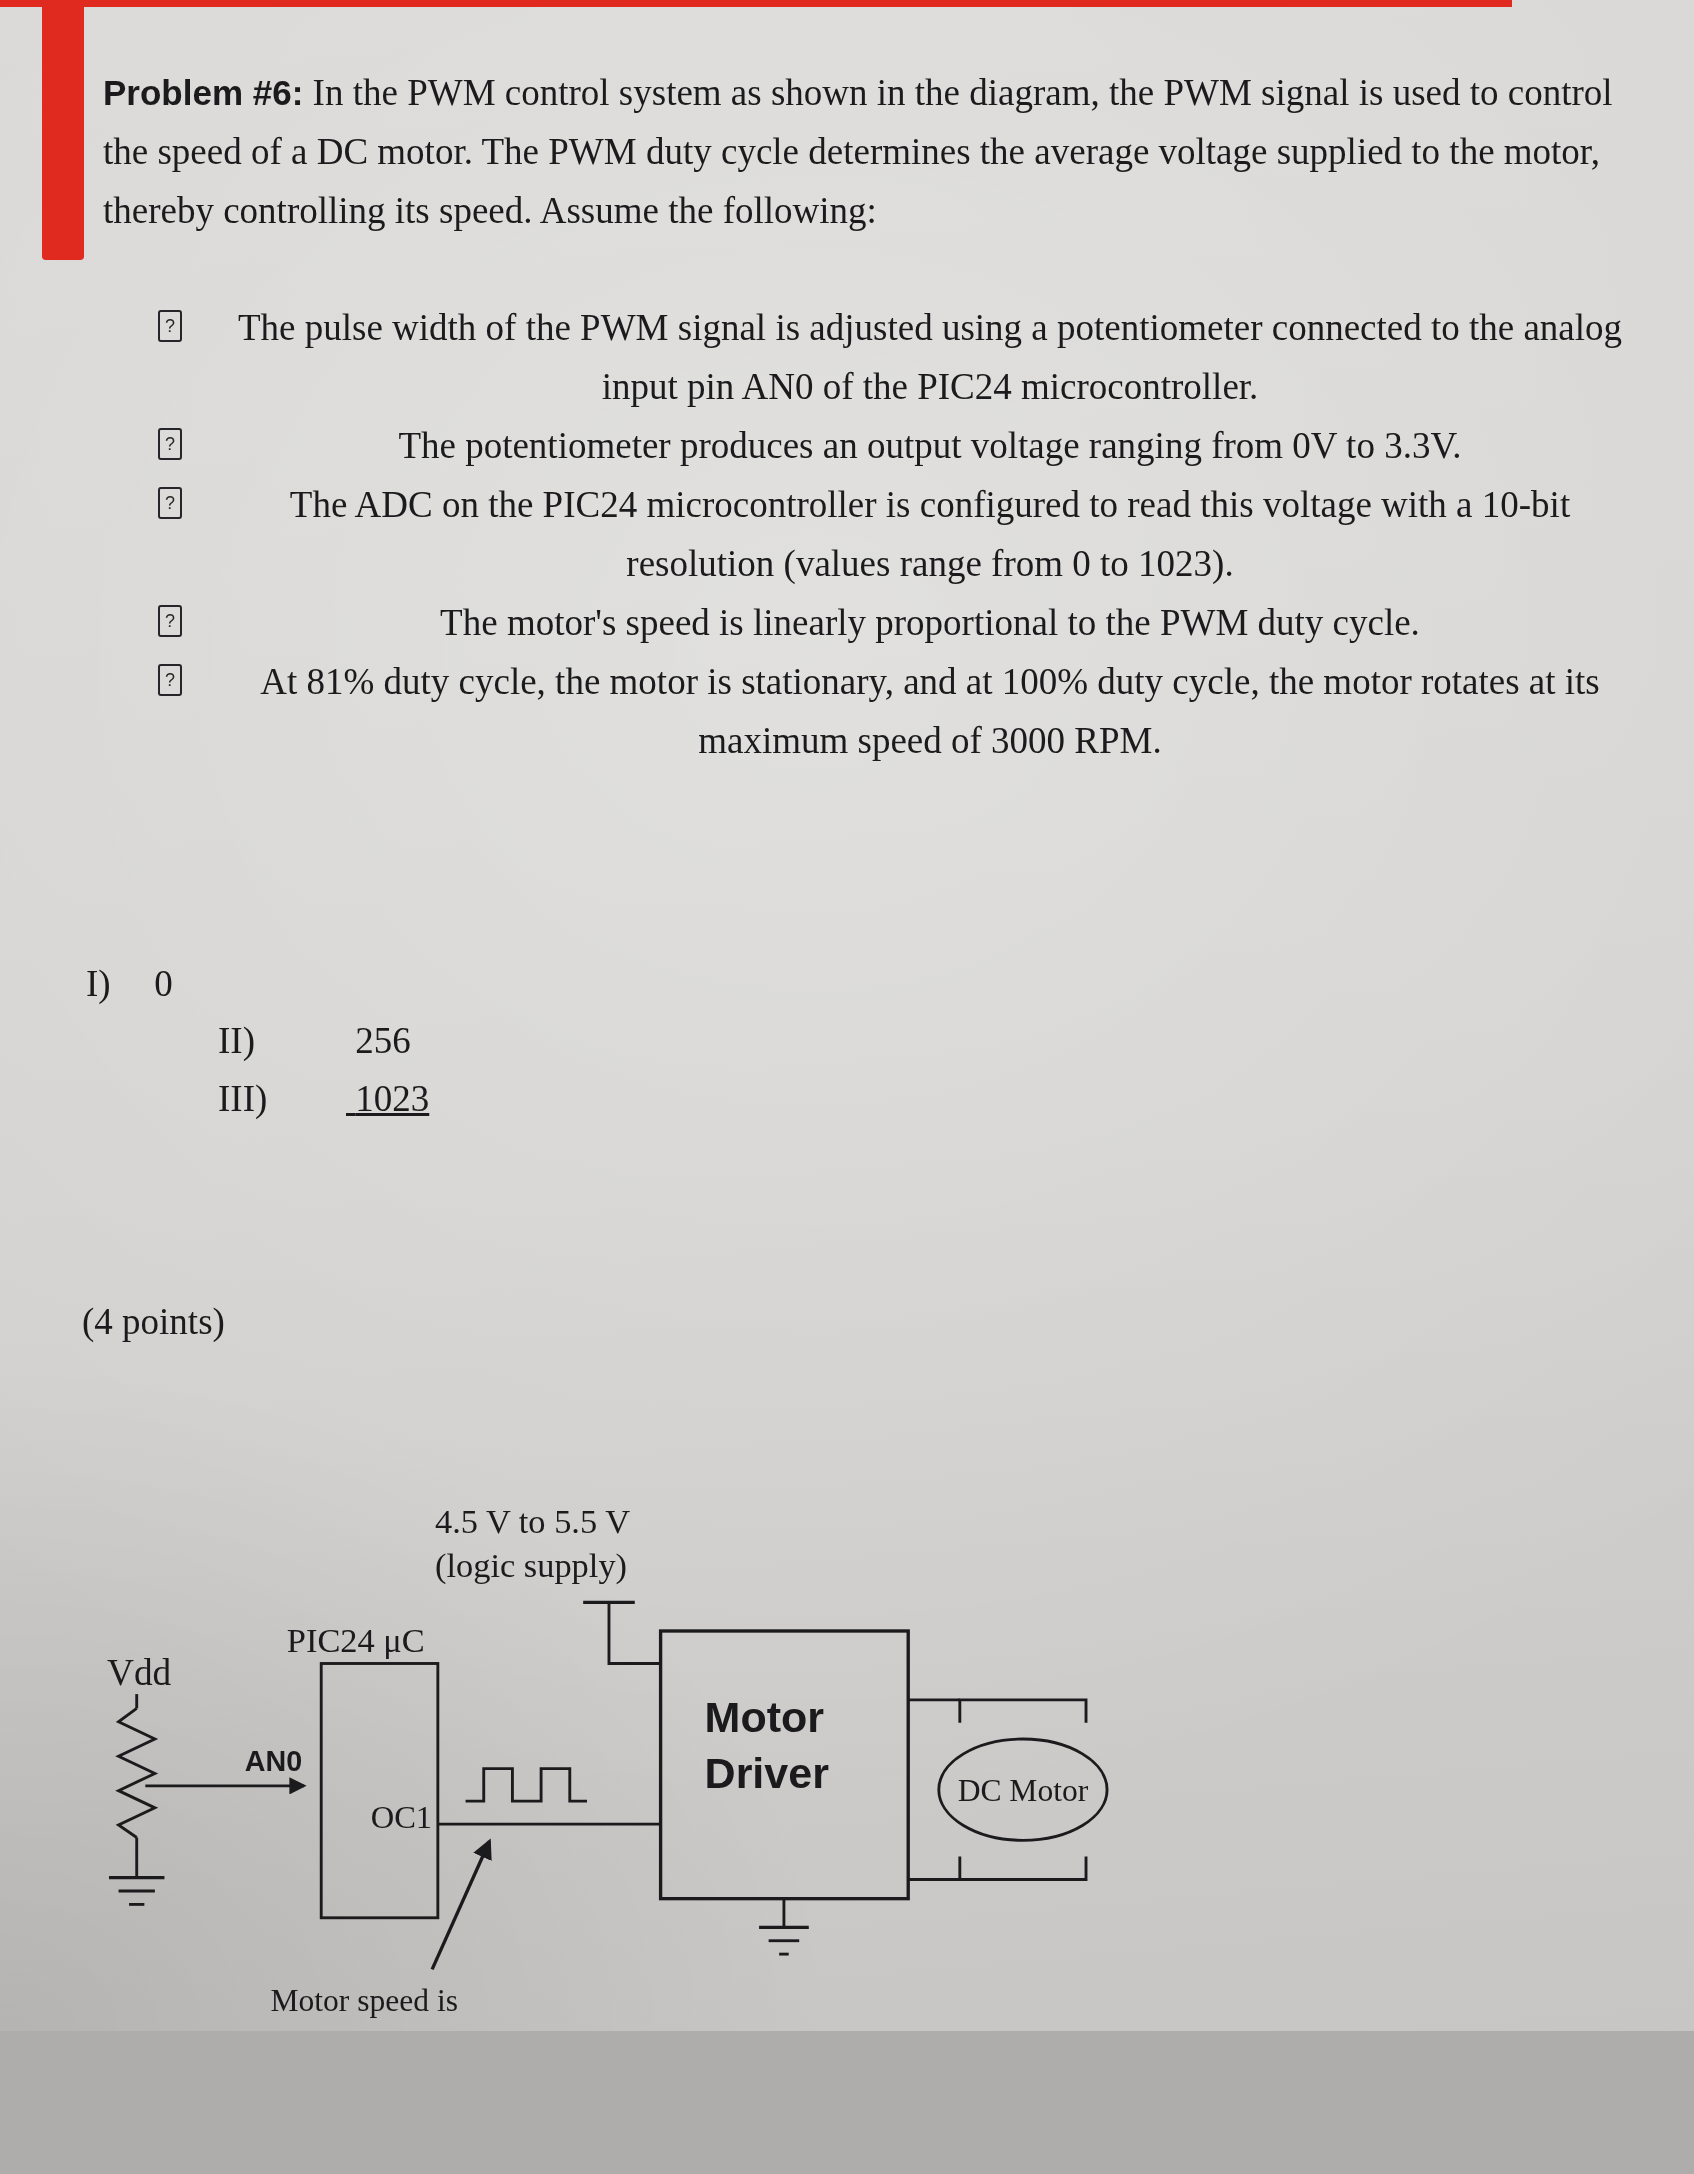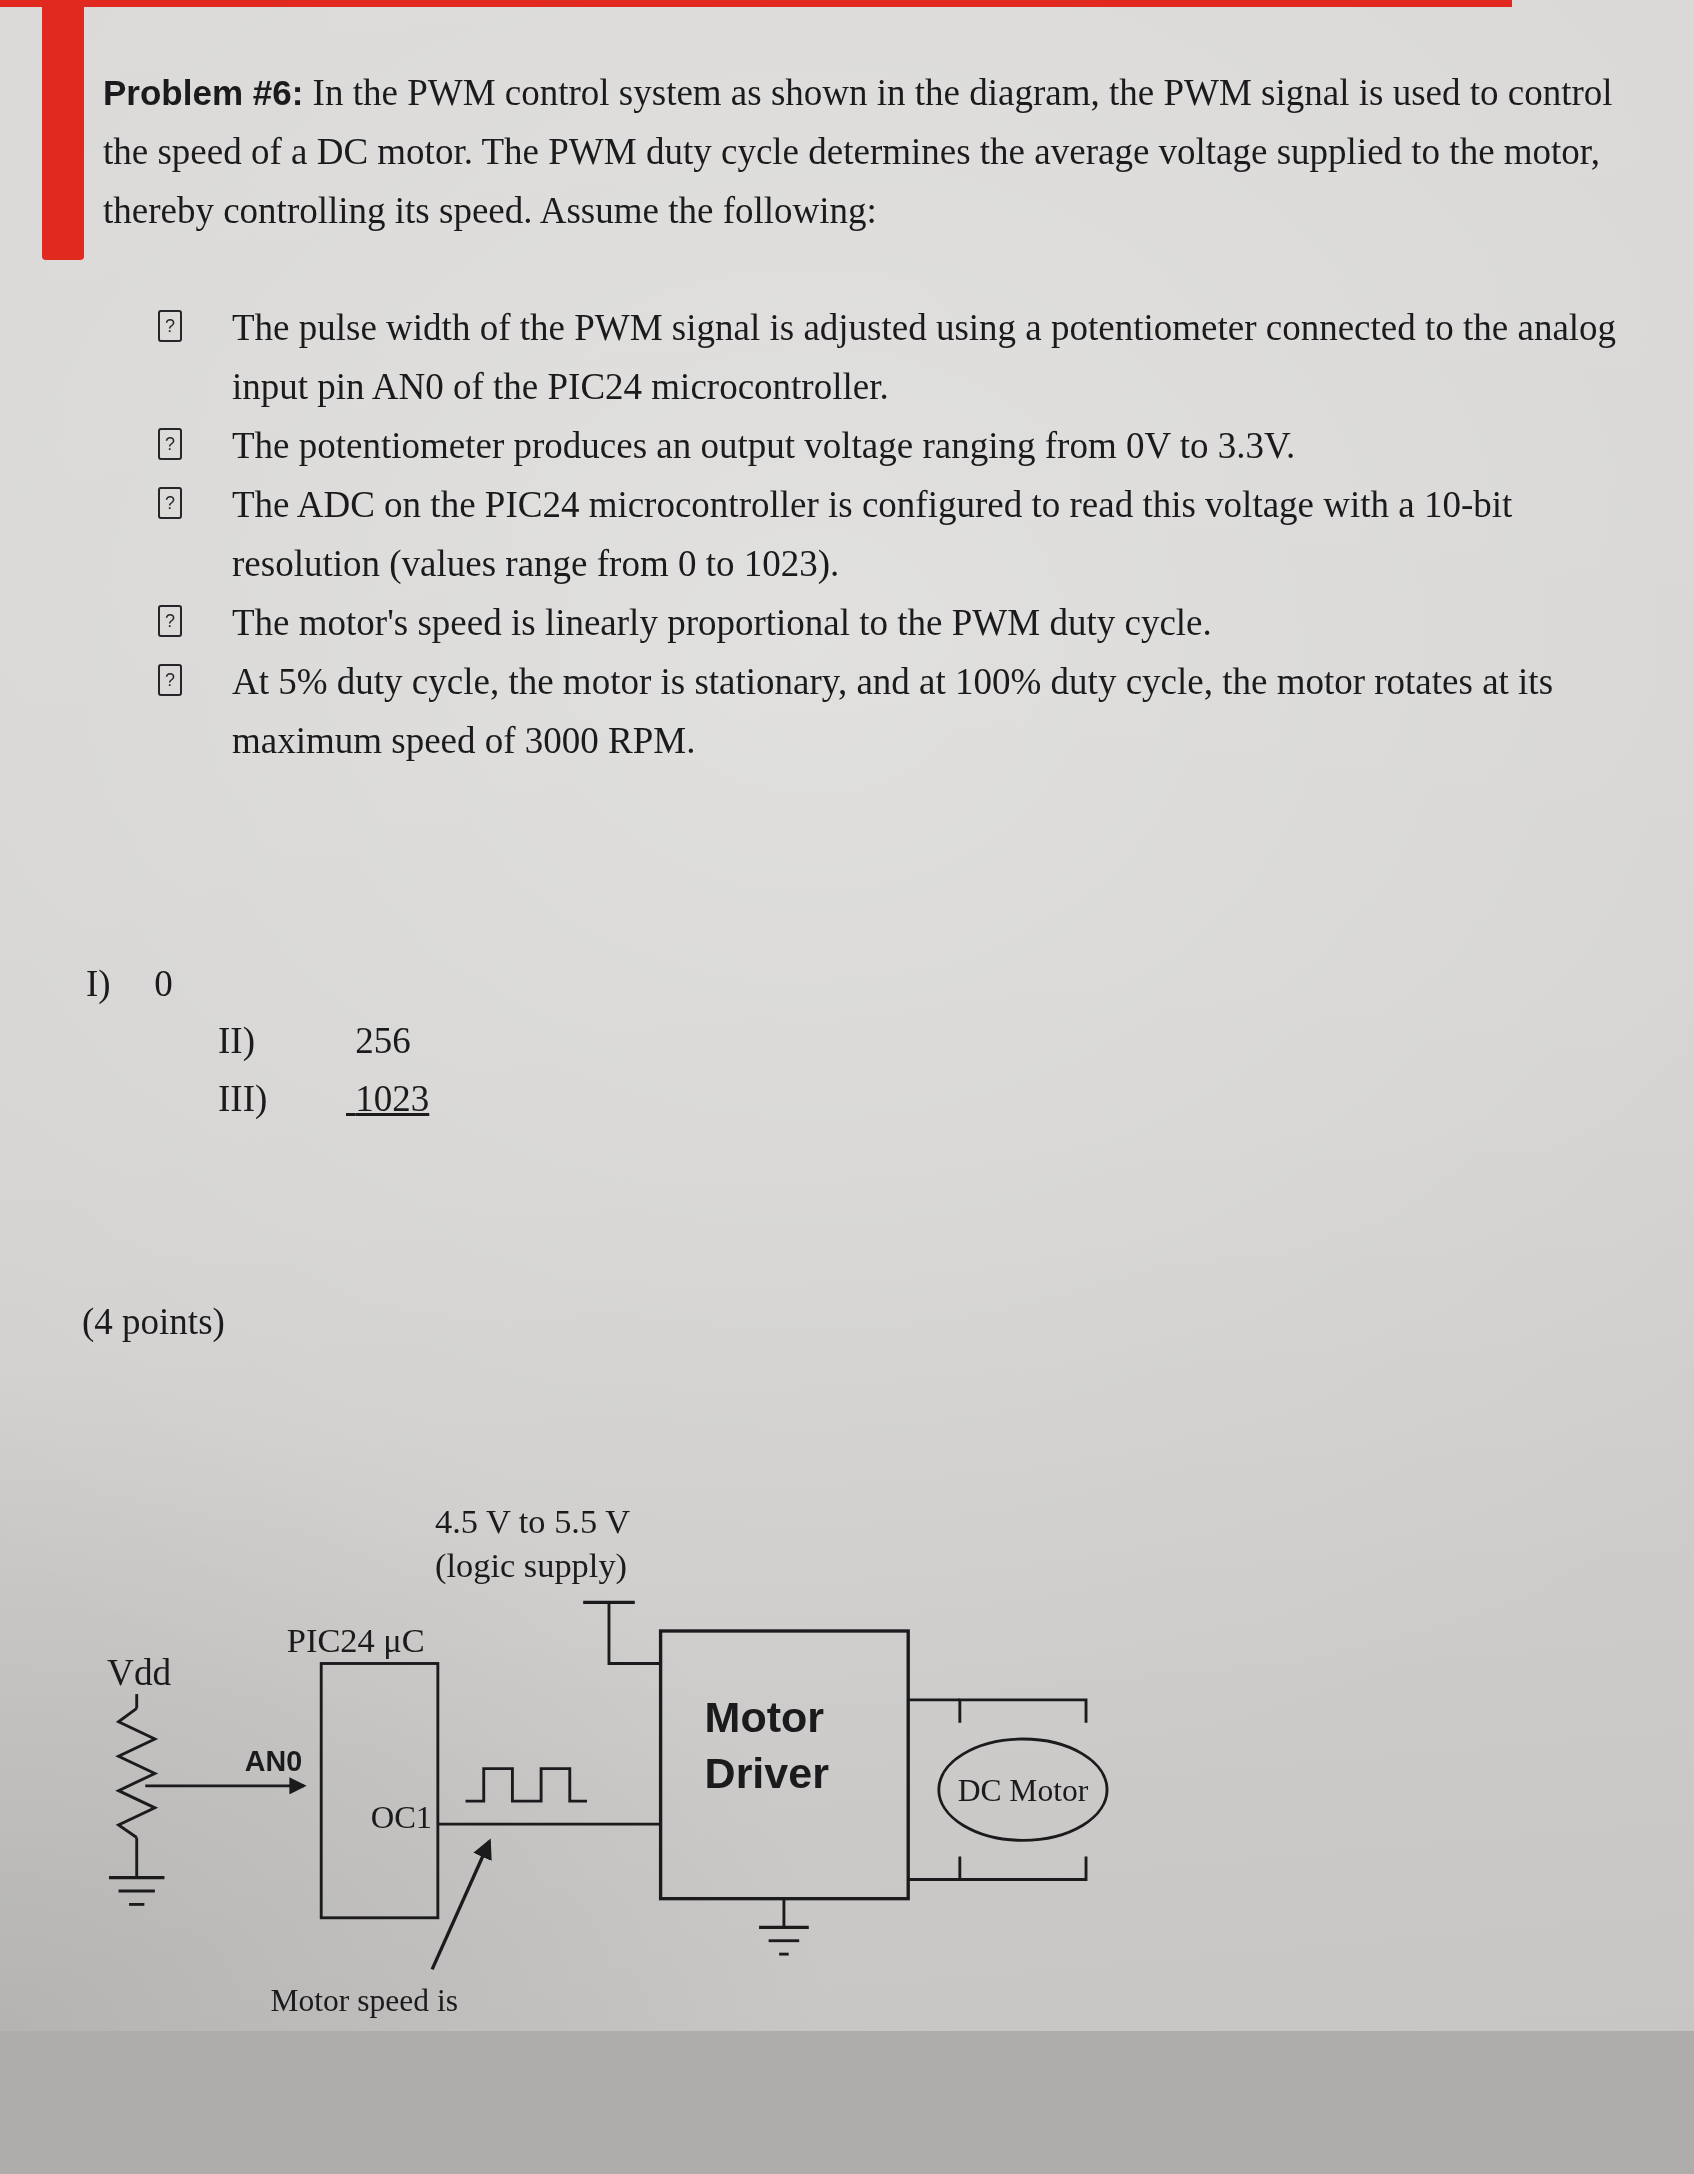--- a/index.html
+++ b/index.html
@@ -31,21 +31,21 @@
     position:absolute; left:158px; top:298px; width:1472px;
     list-style:none;
   }
   .bullet-item { display:flex; align-items:flex-start; font-size:37px; line-height:59px; }
   .tofu {
     flex:0 0 auto; width:24px; height:32px; margin-top:12.4px;
     border:2.4px solid #26262a; border-radius:2.9px;
     display:flex; align-items:center; justify-content:center;
     font-family:"Liberation Sans", sans-serif; font-size:18px; line-height:1; color:#26262a;
   }
-  .bullet-text { margin-left:50px; width:1396px; }
+  .bullet-text { margin-left:50px; width:1396px;text-align:center; }
 
   .part-a {
     position:absolute; left:88px; top:830px; width:1568px;
     font-size:37px; line-height:59px;
   }
 
   .option-row { position:absolute; font-size:37px; line-height:59px; }
   .opt-1 { left:86px;  top:954px; }
   .opt-2 { left:218px; top:1011px; }
   .opt-3 { left:218px; top:1069px;text-decoration:underline; }
@@ -87,21 +87,21 @@
     <li class="bullet-item">
       <span class="tofu">?</span>
       <span class="bullet-text">The ADC on the PIC24 microcontroller is configured to read this voltage with a 10-bit resolution (values range from 0 to 1023).</span>
     </li>
     <li class="bullet-item">
       <span class="tofu">?</span>
       <span class="bullet-text">The motor's speed is linearly proportional to the PWM duty cycle.</span>
     </li>
     <li class="bullet-item">
       <span class="tofu">?</span>
-      <span class="bullet-text">At 5% duty cycle, the motor is stationary, and at 100% duty cycle, the motor rotates at its maximum speed of 3000 RPM.</span>
+      <span class="bullet-text">At 81% duty cycle, the motor is stationary, and at 100% duty cycle, the motor rotates at its maximum speed of 3000 RPM.</span>
     </li>
   </ul>
 
 
   <div class="option-row opt-1">
     <span class="opt-label">I)</span>
     <span class="opt-value">0</span>
   </div>
   <div class="option-row opt-2">
     <span class="opt-label">II)</span>

